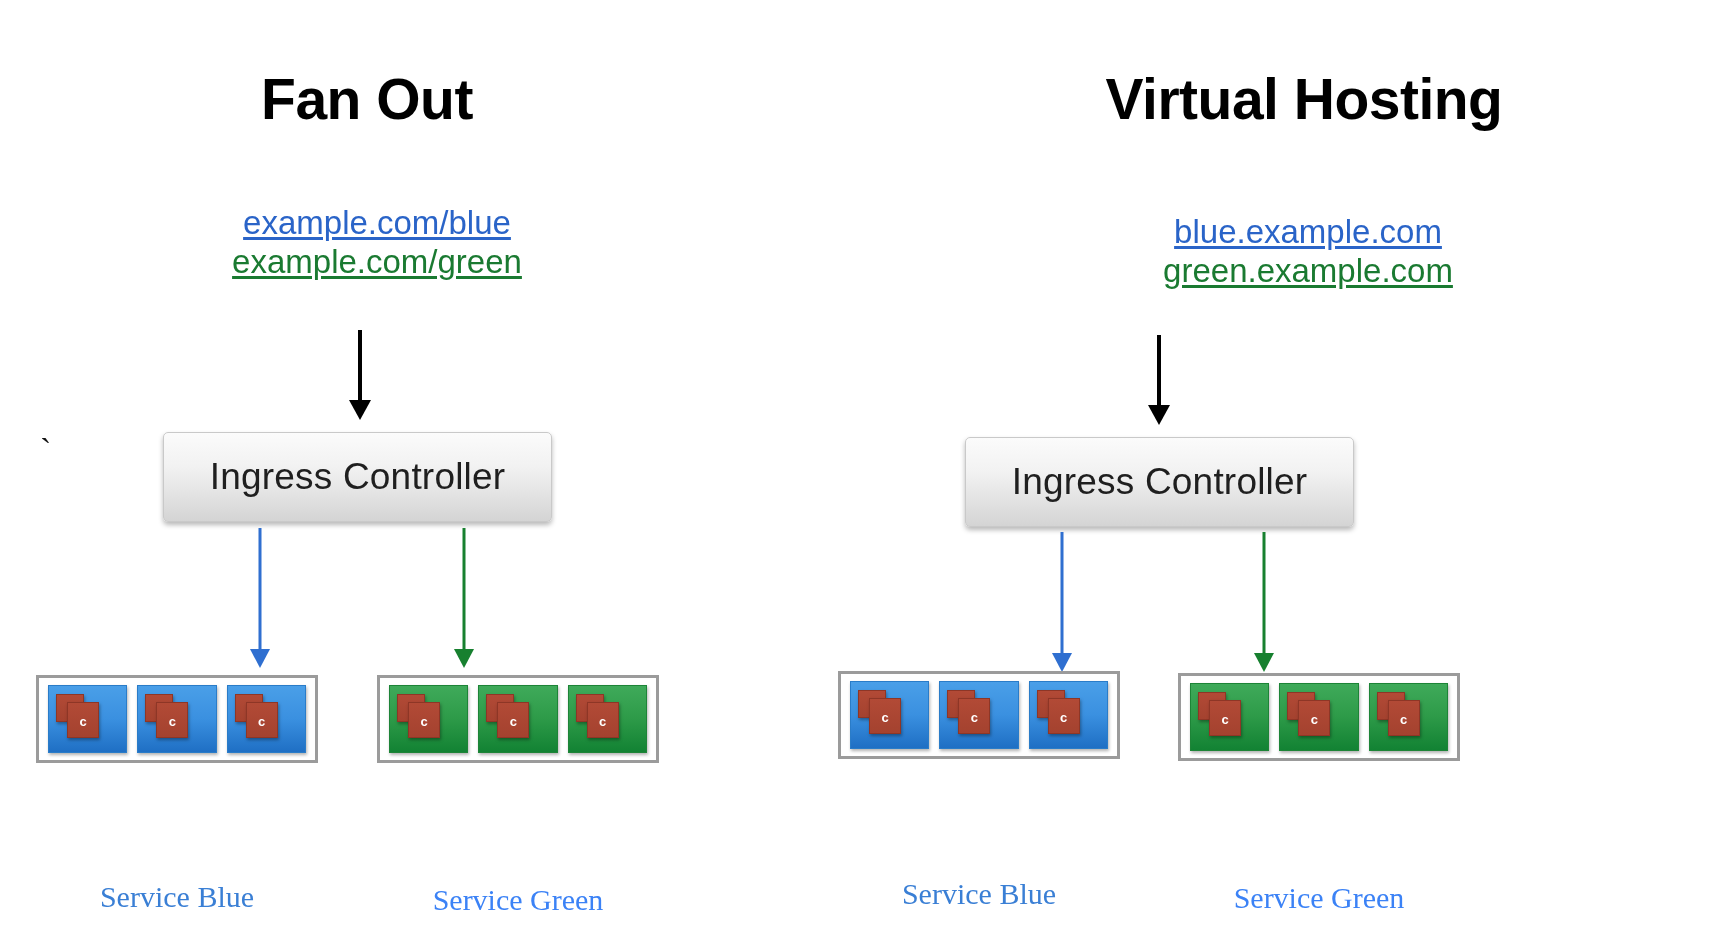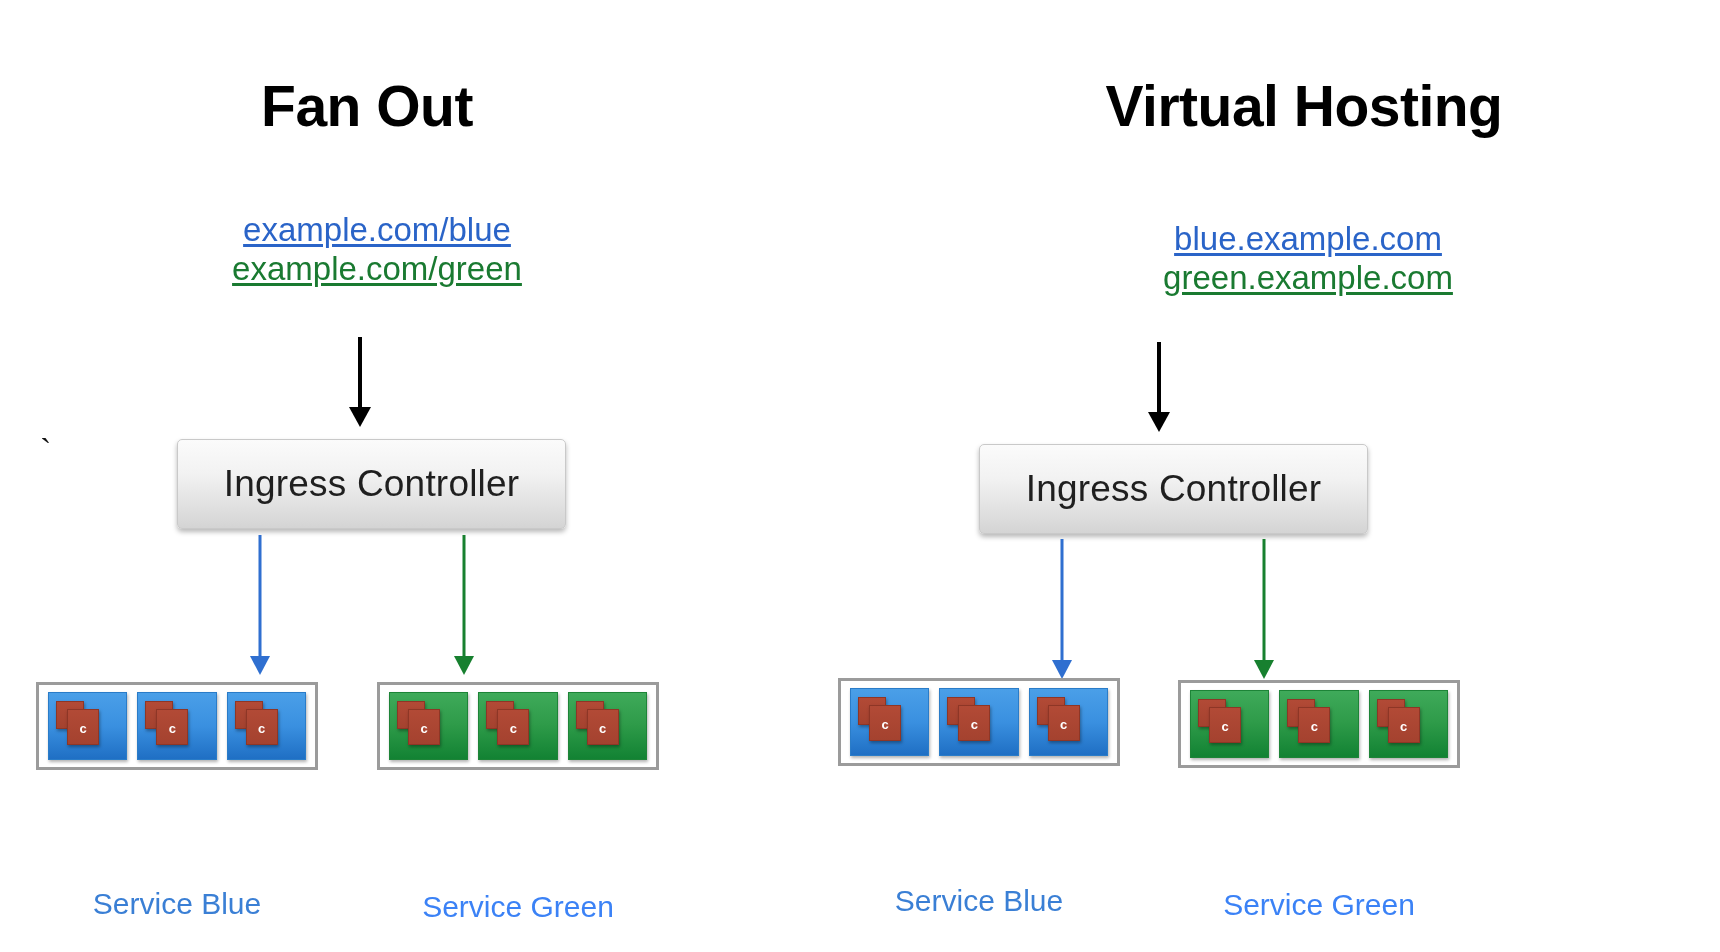--- a/index.html
+++ b/index.html
@@ -19,21 +19,21 @@
   #canvas {
     position: relative;
     width: 1720px;
     height: 952px;
     background: #ffffff;
   }
 
   
   .panel {
     position: absolute;
-    top: 15px;
+    top: 8px;
     height: 800px;
     width: 860px;
   }
   .panel.left  { left: 0; }
   .panel.right { left: 860px; }
 
   
   .panel-title {
     position: absolute;
     top: 58px;
@@ -119,21 +119,20 @@
   
   .ingress-box {
     position: absolute;
     background: linear-gradient(to bottom, #fbfbfb 0%, #f2f2f2 38%, #e2e2e2 72%, #d4d4d4 100%);
     border: 1px solid #c9c9c9;
     border-radius: 5px;
     box-shadow: 0 3px 5px rgba(0,0,0,0.28);
     display: flex;
     align-items: center;
     justify-content: center;
-    margin-left: 14px;
   }
   .ingress-box .label {
     font-size: 37px;
     color: #1f1f1f;
     font-family: "Liberation Sans", sans-serif;
     white-space: nowrap;
     letter-spacing: 0.2px;
   }
 
   
@@ -193,21 +192,21 @@
     font-weight: bold;
     font-family: "Liberation Sans", sans-serif;
     line-height: 1;
     margin-top: 3px;
   }
 
   
   .service-label {
     position: absolute;
     font-size: 30px;
-    font-family: Liberation Sans, sans-serif;
+    font-family: Liberation Serif, serif;
     white-space: nowrap;
     text-align: center;
   }
   .service-label.blue  { color: #3a7fd5; }
   .service-label.green { color: #3b82f6; }
 
   
   .tick-mark {
     position: absolute;
     left: 40px;

